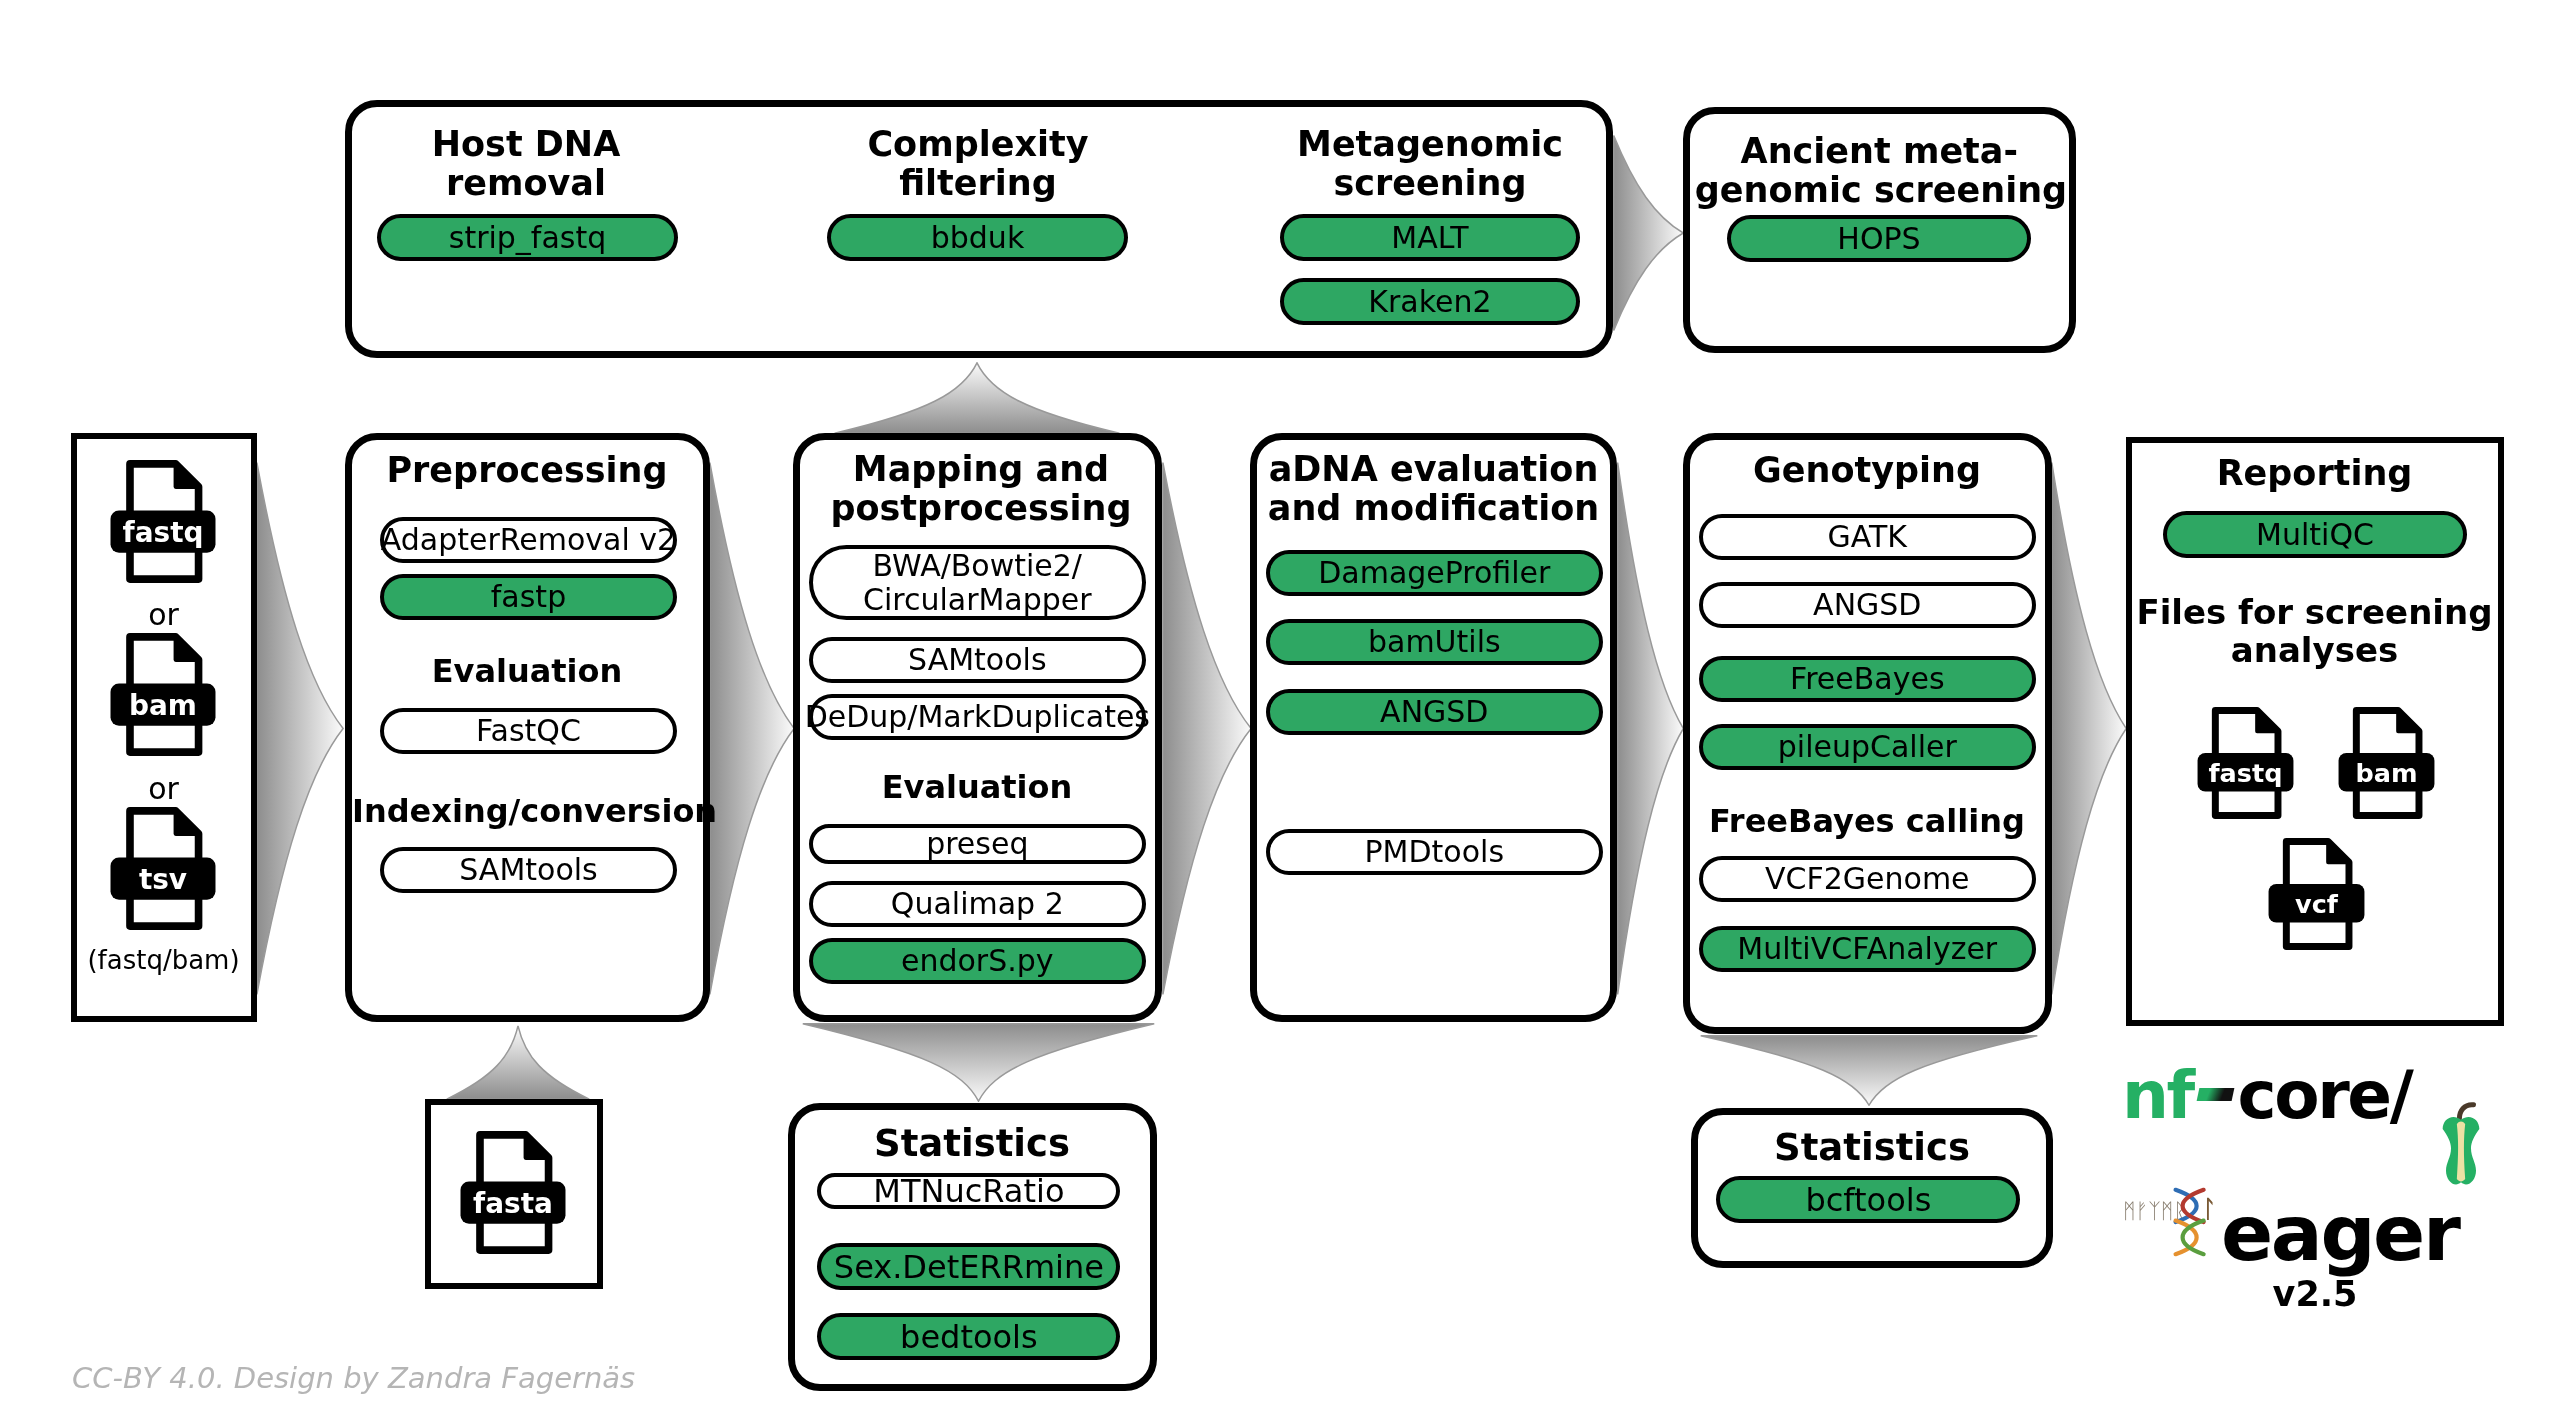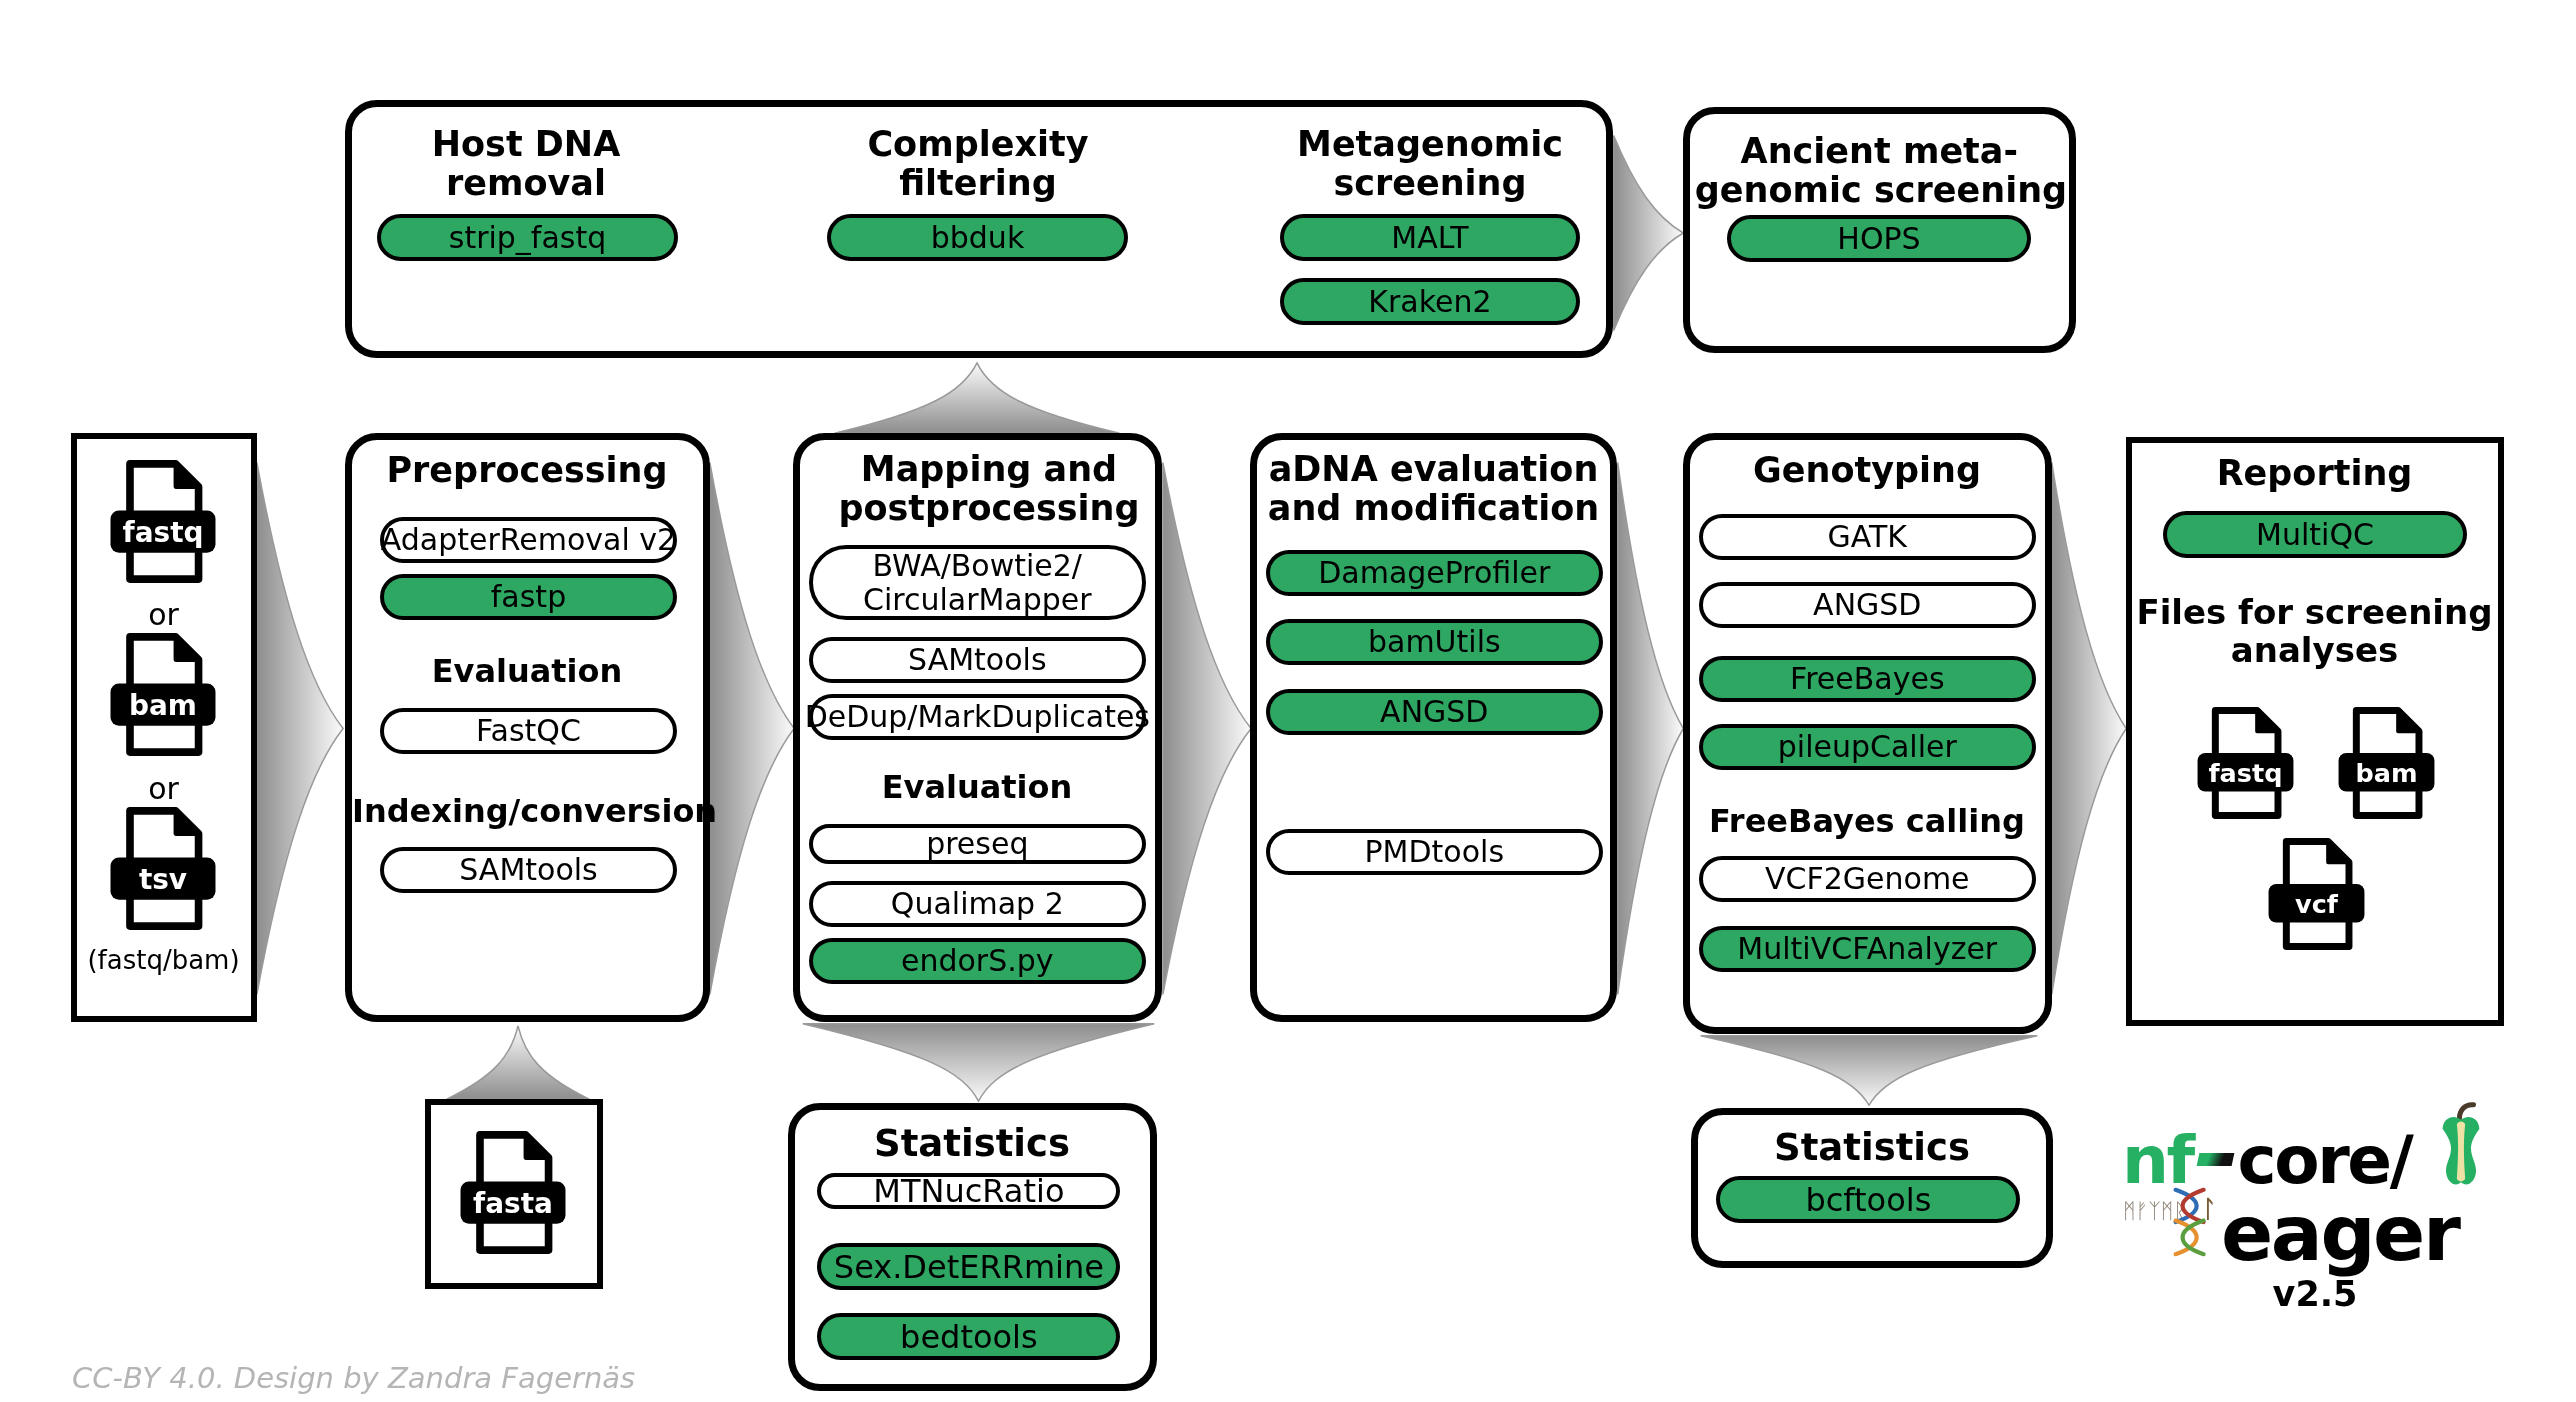--- a/index.html
+++ b/index.html
@@ -139,21 +139,21 @@
     <div class="title" style="left:0;top:11.2px;width:350px">Preprocessing</div>
     <div class="pill" style="left:28px;top:77px;width:297px;height:46px">AdapterRemoval v2</div>
     <div class="pill green" style="left:28px;top:134px;width:297px;height:46px">fastp</div>
     <div class="subtitle" style="left:0;top:213px;width:350px">Evaluation</div>
     <div class="pill" style="left:28px;top:268px;width:297px;height:46px">FastQC</div>
     <div class="subtitle" style="left:0;top:353px;width:350px">Indexing/conversion</div>
     <div class="pill" style="left:28px;top:407px;width:297px;height:46px">SAMtools</div>
   </div>
 
   <div class="box" style="left:793px;top:433px;width:369px;height:589px">
-    <div class="title" style="left:12px;top:9.6px;width:354px">
+    <div class="title" style="left:4px;top:9.6px;width:354px">
       <div>Mapping and</div>
       <div>postprocessing</div>
     </div>
     <div class="pill" style="left:8.8px;top:105px;width:337px;height:75px">
       <div>BWA/Bowtie2/</div>
       <div>CircularMapper</div>
     </div>
     <div class="pill" style="left:8.8px;top:197px;width:337px;height:46px">SAMtools</div>
     <div class="pill" style="left:8.8px;top:254px;width:337px;height:46px">DeDup/MarkDuplicates</div>
     <div class="subtitle" style="left:0;top:329px;width:354px">Evaluation</div>
@@ -225,21 +225,21 @@
     <div class="pill" style="left:22.4px;top:63px;width:303px;height:36px;font-size:32px">MTNucRatio</div>
     <div class="pill green" style="left:22.4px;top:133px;width:303px;height:47px;font-size:32px">Sex.DetERRmine</div>
     <div class="pill green" style="left:22.4px;top:203px;width:303px;height:47px;font-size:32px">bedtools</div>
   </div>
 
   <div class="box" style="left:1691px;top:1108px;width:362px;height:160px">
     <div class="title" style="left:0;top:13px;width:348px;font-size:37px">Statistics</div>
     <div class="pill green" style="left:18.4px;top:61px;width:304px;height:47px;font-size:32px">bcftools</div>
   </div>
 
-  <div class="logo-text" style="left:2122px;top:1128px"><span class="nf">nf</span><span class="logo-dash"></span><span>core/</span></div>
+  <div class="logo-text" style="left:2122px;top:1063px"><span class="nf">nf</span><span class="logo-dash"></span><span>core/</span></div>
   <svg style="position:absolute;left:2436px;top:1099px" width="50" height="95" viewBox="0 0 60 110">
     <path d="M28,22 C28,12 34,4 45,5" stroke="#4a3a2a" stroke-width="6" fill="none" stroke-linecap="round"></path>
     <path d="M8,34 C8,22 20,15 30,23 C40,15 52,22 52,34 C46,42 42,50 42,57 C42,68 48,74 48,84 C48,96 38,105 30,98 C22,105 12,96 12,84 C12,74 18,68 18,57 C18,50 14,42 8,34 Z" fill="var(--logo-green,#25B064)"></path>
     <path d="M25,28 C28,24 32,24 35,28 C33,46 33,64 35,94 C32,98 28,98 25,94 C27,64 27,46 25,28 Z" fill="#EDE1A4"></path>
   </svg>
   <div class="runes" style="left:2123px;top:1199px">ᛗᚠᛉᛗᚱ</div>
   <svg style="position:absolute;left:2163px;top:1184px" width="56" height="76" viewBox="0 0 80 100">
     <path d="M18,4 C58,18 58,36 18,50" stroke="#2e6db4" stroke-width="6" fill="none" stroke-linecap="round"></path>
     <path d="M58,4 C18,18 18,36 58,50" stroke="#b33a2f" stroke-width="6" fill="none" stroke-linecap="round"></path>
     <path d="M18,48 C58,62 58,82 18,96" stroke="#e5912f" stroke-width="6" fill="none" stroke-linecap="round"></path>

